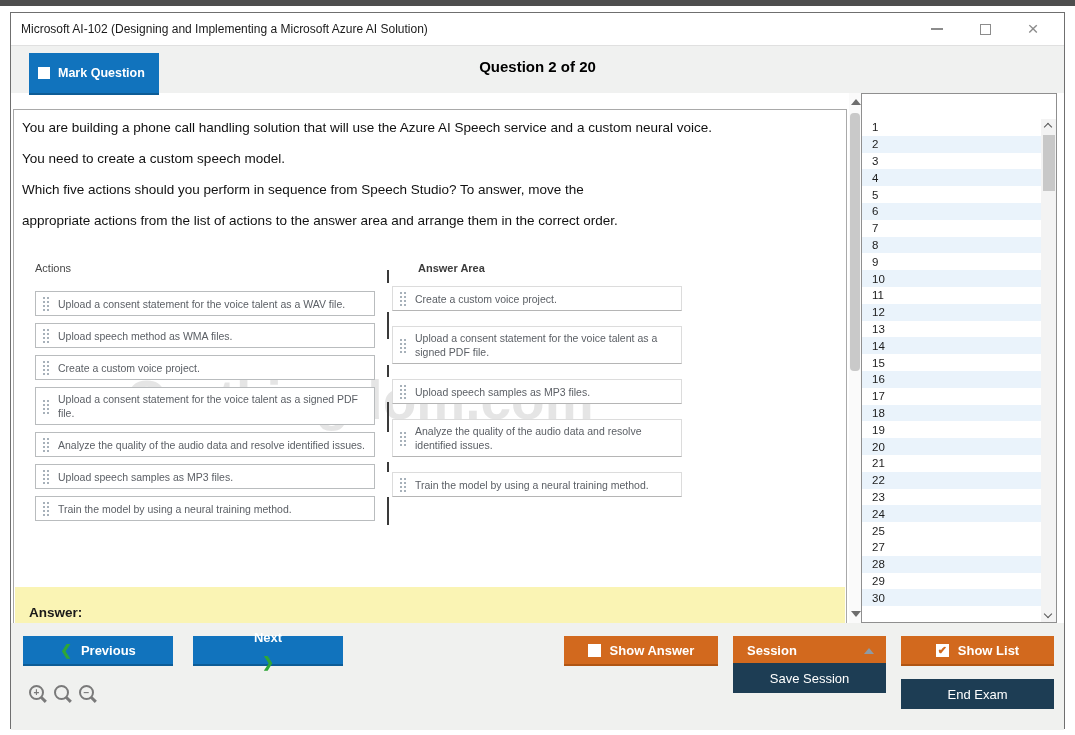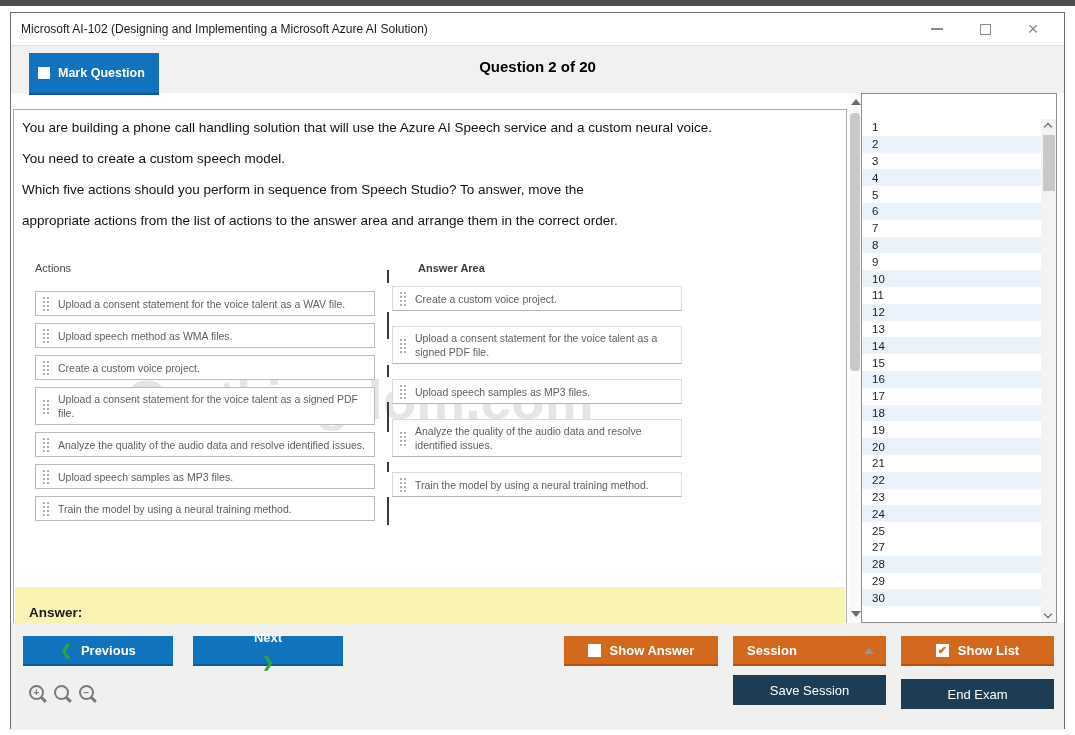--- a/index.html
+++ b/index.html
@@ -75,21 +75,21 @@
   .footer { position:absolute; left:0; top:610px; width:100%; height:107px; background:#f0f1ef; }
   .btn { position:absolute; height:30px; display:flex; align-items:center; justify-content:center; gap:9px; cursor:pointer; font-size:13px; color:#ffffff; }
   .btn-blue { background:var(--blue); font-weight:bold; border-bottom:2px solid #0d5c96; }
   .btn-orange { background:var(--orange); font-weight:600; border-bottom:2px solid #b05513; }
   .btn-navy { background:var(--navy); font-weight:500; }
   .b-prev { left:12px; top:13px; width:150px; }
   .b-next { left:182px; top:13px; width:150px;flex-direction:column; }
   .b-showanswer { left:553px; top:13px; width:154px;text-align:center; }
   .b-review { left:722px; top:13px; width:153px; }
   .b-showlist { left:890px; top:13px; width:153px; }
-  .b-save { left:722px; top:52px; width:153px; }
+  .b-save { left:722px; top:40px; width:153px; }
   .b-end { left:890px; top:56px; width:153px; }
   .chevron { color:#2ea637; font-weight:bold; font-size:14px; }
   .cb { width:13px; height:13px; background:#ffffff; display:flex; align-items:center; justify-content:center; }
   .cb .check { color:var(--orange); font-size:11px; font-weight:bold; line-height:13px; }
   .review-tri { position:absolute; right:12px; top:12px; width:0; height:0; border-left:5px solid transparent; border-right:5px solid transparent; border-bottom:6px solid #8d9aa5; }
   .review-label { position:absolute; left:14px; }
 
   .zoom-tools { position:absolute; left:18px; top:62px; display:flex; gap:10px; align-items:center; }
   .mag { width:15px; height:15px; border:2.2px solid #7a7a7a; border-radius:50%; position:relative; cursor:pointer; display:flex; align-items:center; justify-content:center; }
   .mag::after { content:""; position:absolute; width:7px; height:2.6px; background:#7a7a7a; bottom:-3px; right:-5px; transform:rotate(45deg); }

